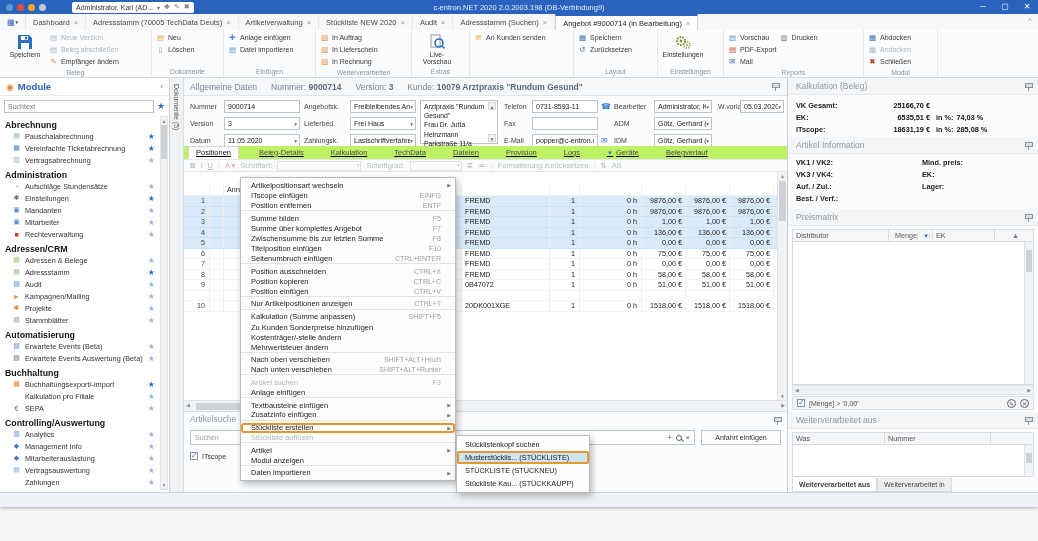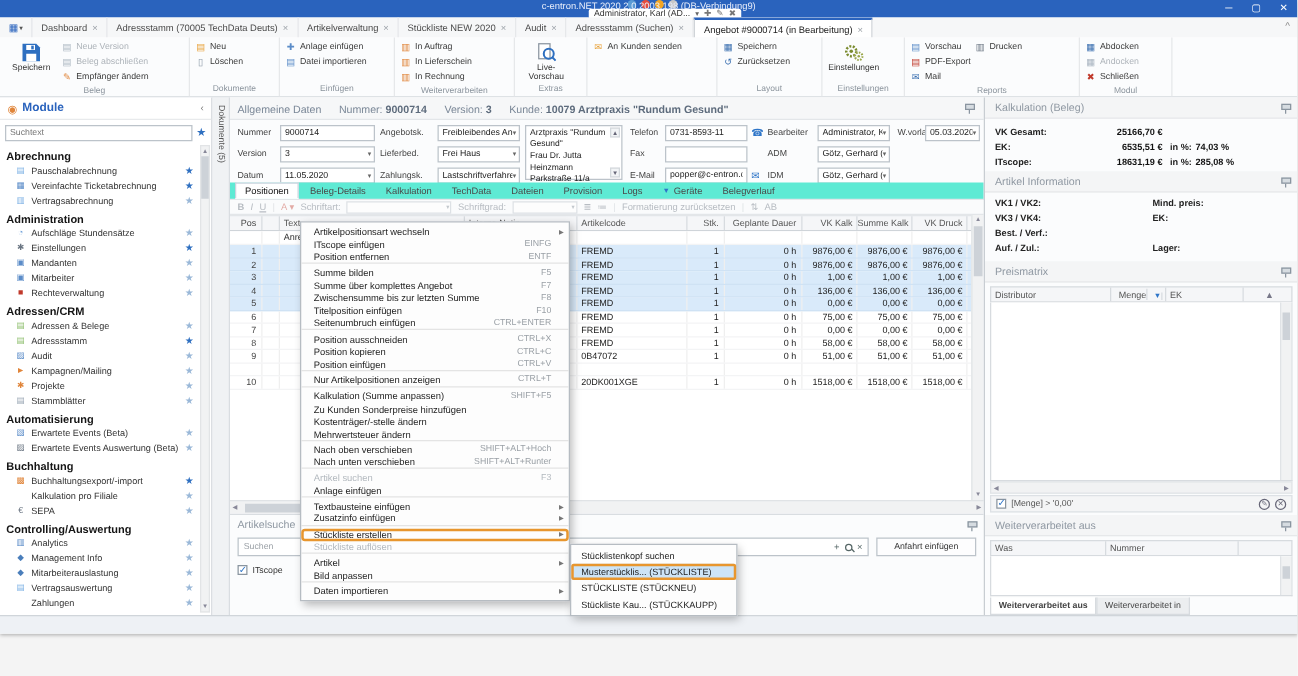--- a/index.html
+++ b/index.html
@@ -1,21 +1,21 @@
 <!DOCTYPE html>
 <html><head>
 <meta charset="utf-8">
 <style>
   * { box-sizing: border-box; margin:0; padding:0; }
   html,body { background:#f4f4f4; }
   body { font-family:"Liberation Sans", sans-serif; width:1038px; height:541px; position:relative; }
   .app { position:absolute; left:0; top:0; width:1038px; height:507px; background:#fff; overflow:hidden; box-shadow:0 1px 3px rgba(0,0,0,.3); }
 
   
-  .titlebar { position:absolute; left:0; top:0; width:1038px; height:14px; background:#2a63bd; display:flex; align-items:center; color:#fff;flex-direction:column; }
+  .titlebar { position:absolute; left:0; top:0; width:1038px; height:14px; background:#2a63bd; display:flex; align-items:center; color:#fff; }
   .qicons { display:flex; gap:4px; margin-left:6px; align-items:center; }
   .qdot { width:7px; height:7px; border-radius:50%; display:inline-block; }
   .usercombo { margin-left:26px; background:#fff; border-radius:2px; height:11px; display:flex; align-items:center; padding:0 4px; font-size:7px; color:#333; gap:4px; }
   .usercombo .car { color:#666; font-size:6px; }
   .usercombo .tic { color:#777; font-size:7px; }
   .apptitle { position:absolute; left:0; right:0; text-align:center; font-size:7.5px; color:#e8eefb; pointer-events:none; }
   .winbtns { position:absolute; right:0; top:0; height:14px; display:flex; }
   .winbtns span { width:22px; text-align:center; font-size:8px; line-height:14px; color:#fff; }
 
   
@@ -72,21 +72,21 @@
   .form { position:absolute; left:0; top:18px; width:603px; height:50px; background:#fbfcfd; }
   .fl { position:absolute; font-size:7px; color:#444; height:13px; line-height:13px; white-space:nowrap; }
   .fin { position:absolute; height:13px; border:1px solid #bcc3ca; background:#fff; font-size:7px; color:#222; padding:0 3px; font-family:inherit; }
   .fsel { position:absolute; height:13px; border:1px solid #bcc3ca; background:#fff; font-size:7px; color:#222; display:flex; align-items:center; padding:0 2px 0 3px; }
   .fsel .tx { flex:1; overflow:hidden; white-space:nowrap; }
   .fsel .dd { font-size:5.5px; color:#666; }
   .addr { position:absolute; border:1px solid #bcc3ca; background:#fff; font-size:6.8px; color:#222; padding:1px 10px 1px 3px; line-height:1.35; }
   .addr .sp { position:absolute; right:1px; width:8px; height:8px; font-size:5px; color:#667; text-align:center; line-height:8px; border:1px solid #d3d8dc; background:#f2f4f6; }
   .ficon { position:absolute; font-size:8px; color:#2e75c8; height:13px; line-height:13px; }
 
-  .doctabs { position:absolute; left:0; top:68px; width:603px; height:14px; display:flex; gap:2px; padding:0 4px; background:#5eead4; border-bottom:1px solid #e3e6e9; }
+  .doctabs { position:absolute; left:0; top:68px; width:603px; height:14px; display:flex; gap:13px; padding:0 4px; background:#bef264; border-bottom:1px solid #e3e6e9;text-decoration:underline; }
   .dtab { display:flex; align-items:center; gap:3px; padding:0 7px; font-size:7.5px; color:#4a4a4a; }
   .dtab.active { background:#fff; border:1px solid #c9d4de; border-bottom:1px solid #fff; color:#111; }
   .funnel { display:none; color:#2e75c8; font-size:6px; }
   .dtab.has-funnel .funnel { display:inline; }
 
   .fmtbar { position:absolute; left:0; top:82px; width:603px; height:12px; background:#fafbfc; border-bottom:1px solid #e3e6e9; display:flex; align-items:center; gap:5px; padding:0 6px; color:#b7bcc2; font-size:7.5px; }
   .fmtbar .bb { font-weight:bold; } .fmtbar .ii { font-style:italic; } .fmtbar .uu { text-decoration:underline; }
   .fmtbar .sepl { color:#e0e3e6; }
   .fmtbar .combo { width:84px; height:10px; border:1px solid #dde1e5; background:#fdfdfd; position:relative; }
   .fmtbar .combo.small { width:52px; }
@@ -776,32 +776,20 @@
       <span class="combo small"></span>
       <span>≣</span>
       <span>≔</span>
       <span class="sepl">|</span>
       <span>Formatierung zurücksetzen</span>
       <span class="sepl">|</span>
       <span>⇅</span>
       <span>AB</span>
     </div>
 
-    <div class="ghead">
-      <span class="c0">Pos</span>
-      <span class="c1"></span>
-      <span class="c2">Text</span>
-      <span class="c3">Interne Notiz</span>
-      <span class="c4">Artikelcode</span>
-      <span class="c5">Stk.</span>
-      <span class="c6">Geplante Dauer</span>
-      <span class="c7">VK Kalk</span>
-      <span class="c8">Summe Kalk</span>
-      <span class="c9">VK Druck</span>
-    </div>
     <div class="gbody">
 
         <div class="grow trow">
           <span class="c0"></span>
           <span class="c1"></span>
           <span class="c2">Anrede Angebot!</span>
           <span class="c3"></span>
           <span class="c4"></span>
           <span class="c5"></span>
           <span class="c6"></span>
@@ -1022,27 +1010,27 @@
           <span class="ail">VK1 / VK2:</span>
           <span class="air">Mind. preis:</span>
         </div>
 
         <div class="airow">
           <span class="ail">VK3 / VK4:</span>
           <span class="air">EK:</span>
         </div>
 
         <div class="airow">
+          <span class="ail">Auf. / Zul.:</span>
+          <span class="air">Lager:</span>
+        </div>
+
+        <div class="airow">
           <span class="ail">Best. / Verf.:</span>
           <span class="air"></span>
-        </div>
-
-        <div class="airow">
-          <span class="ail">Auf. / Zul.:</span>
-          <span class="air">Lager:</span>
         </div>
       </div>
     <div class="phead" style="margin-top:3px">
       <span>Preismatrix</span><span class="pin"></span>
     </div>
     <div class="pmgrid" style="top:151px">
       <div class="pmhead">
         <span style="width:96px">Distributor</span>
         <span style="width:44px"><span>Menge</span> <span class="funnel" style="display:inline">▼</span></span>
         <span style="width:62px">EK</span>
@@ -1239,21 +1227,21 @@
 
       </div>
 
       <div class="mi arrow">
         <span class="milabel">Artikel</span>
         <span class="mishort"></span>
         <span class="miarrow">▶</span>
       </div>
 
       <div class="mi sep">
-        <span class="milabel">Bild anpassen</span>
+        <span class="milabel">Modul anzeigen</span>
         <span class="mishort"></span>
 
       </div>
 
       <div class="mi arrow">
         <span class="milabel">Daten importieren</span>
         <span class="mishort"></span>
         <span class="miarrow">▶</span>
       </div>
     </div>

